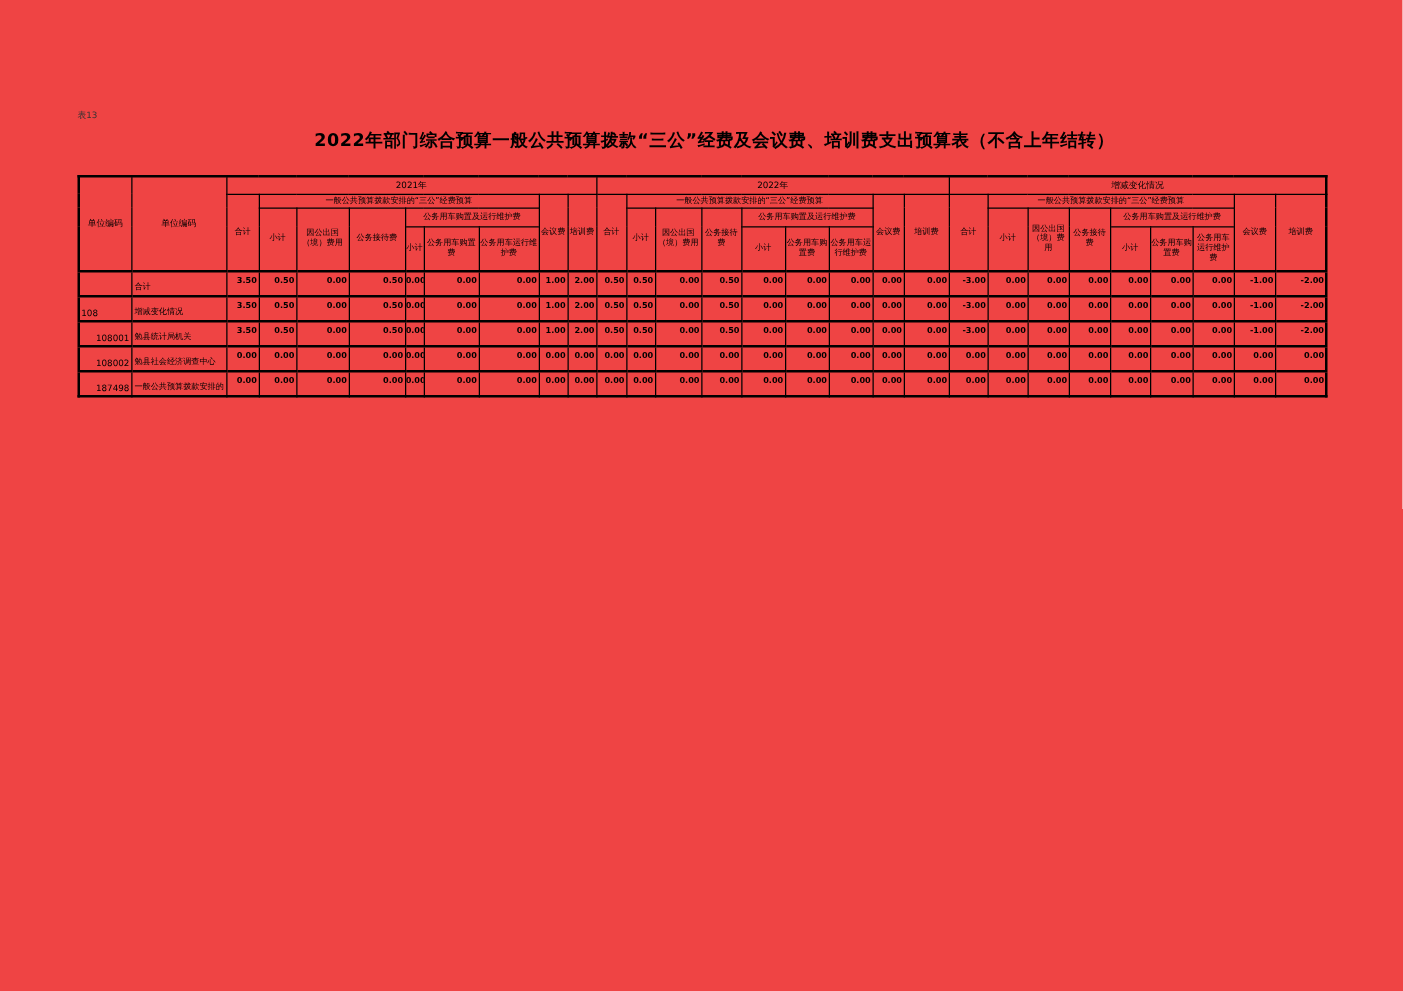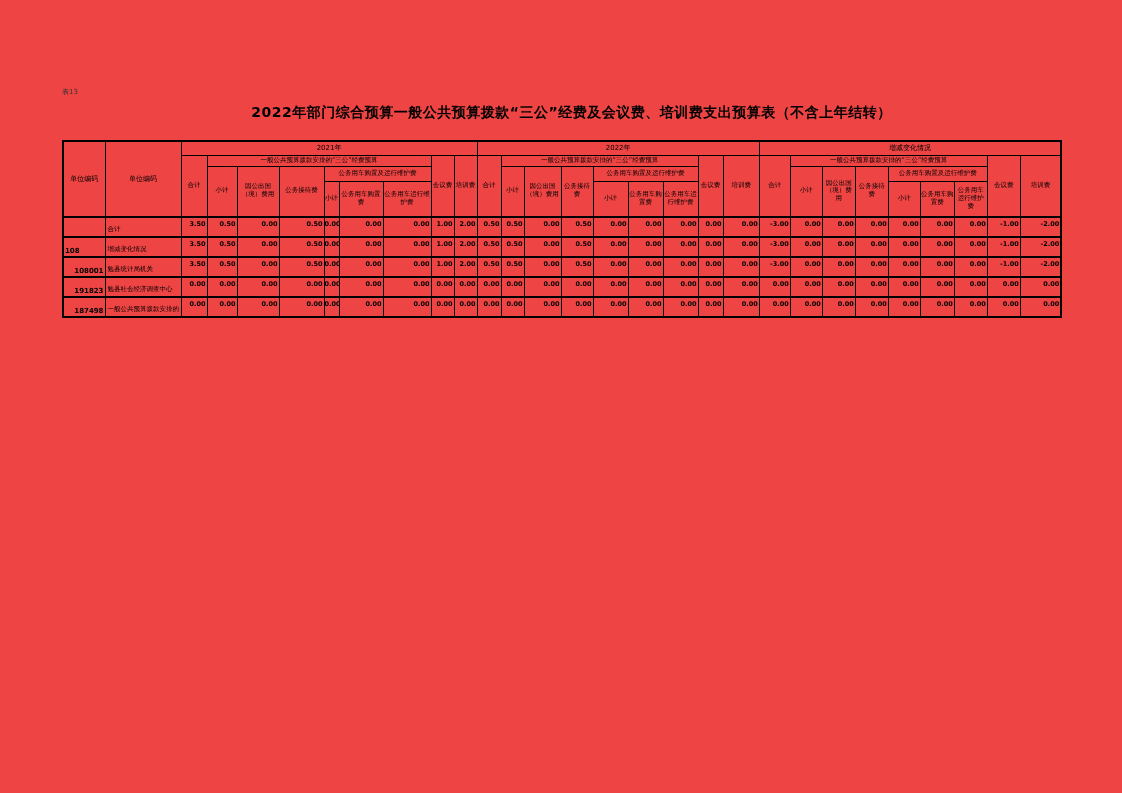--- a/index.html
+++ b/index.html
@@ -70,21 +70,21 @@
   .budget-table tbody td { border-top-width: 2px; }
   .budget-table tbody td.val {
     font-size: 6.5px;
     font-weight: bold;
     text-align: right;
     vertical-align: top;
     padding: 2px 1px 0 0;
   }
   .budget-table tbody td.code {
     font-size: 7px;
-    font-weight: bold;
+    font-weight: normal;
     text-align: right;
     vertical-align: bottom;
     padding: 0 1px 1px 0;
   }
   .budget-table tbody tr:nth-child(2) td.code { text-align: left; padding-left: 1px; }
   .budget-table tbody td.name {
     font-size: 6.5px;
     text-align: left;
     vertical-align: bottom;
     padding: 0 0 2px 2px;
@@ -269,21 +269,21 @@
           <td class="val">0.00</td>
           <td class="val">0.00</td>
           <td class="val">0.00</td>
           <td class="val">0.00</td>
           <td class="val">0.00</td>
           <td class="val">0.00</td>
           <td class="val">-1.00</td>
           <td class="val">-2.00</td>
         </tr>
         <tr>
-          <td class="code">191823</td>
+          <td class="code">108002</td>
           <td class="name">勉县社会经济调查中心</td>
           <td class="val">0.00</td>
           <td class="val">0.00</td>
           <td class="val">0.00</td>
           <td class="val">0.00</td>
           <td class="val">0.00</td>
           <td class="val">0.00</td>
           <td class="val">0.00</td>
           <td class="val">0.00</td>
           <td class="val">0.00</td>

